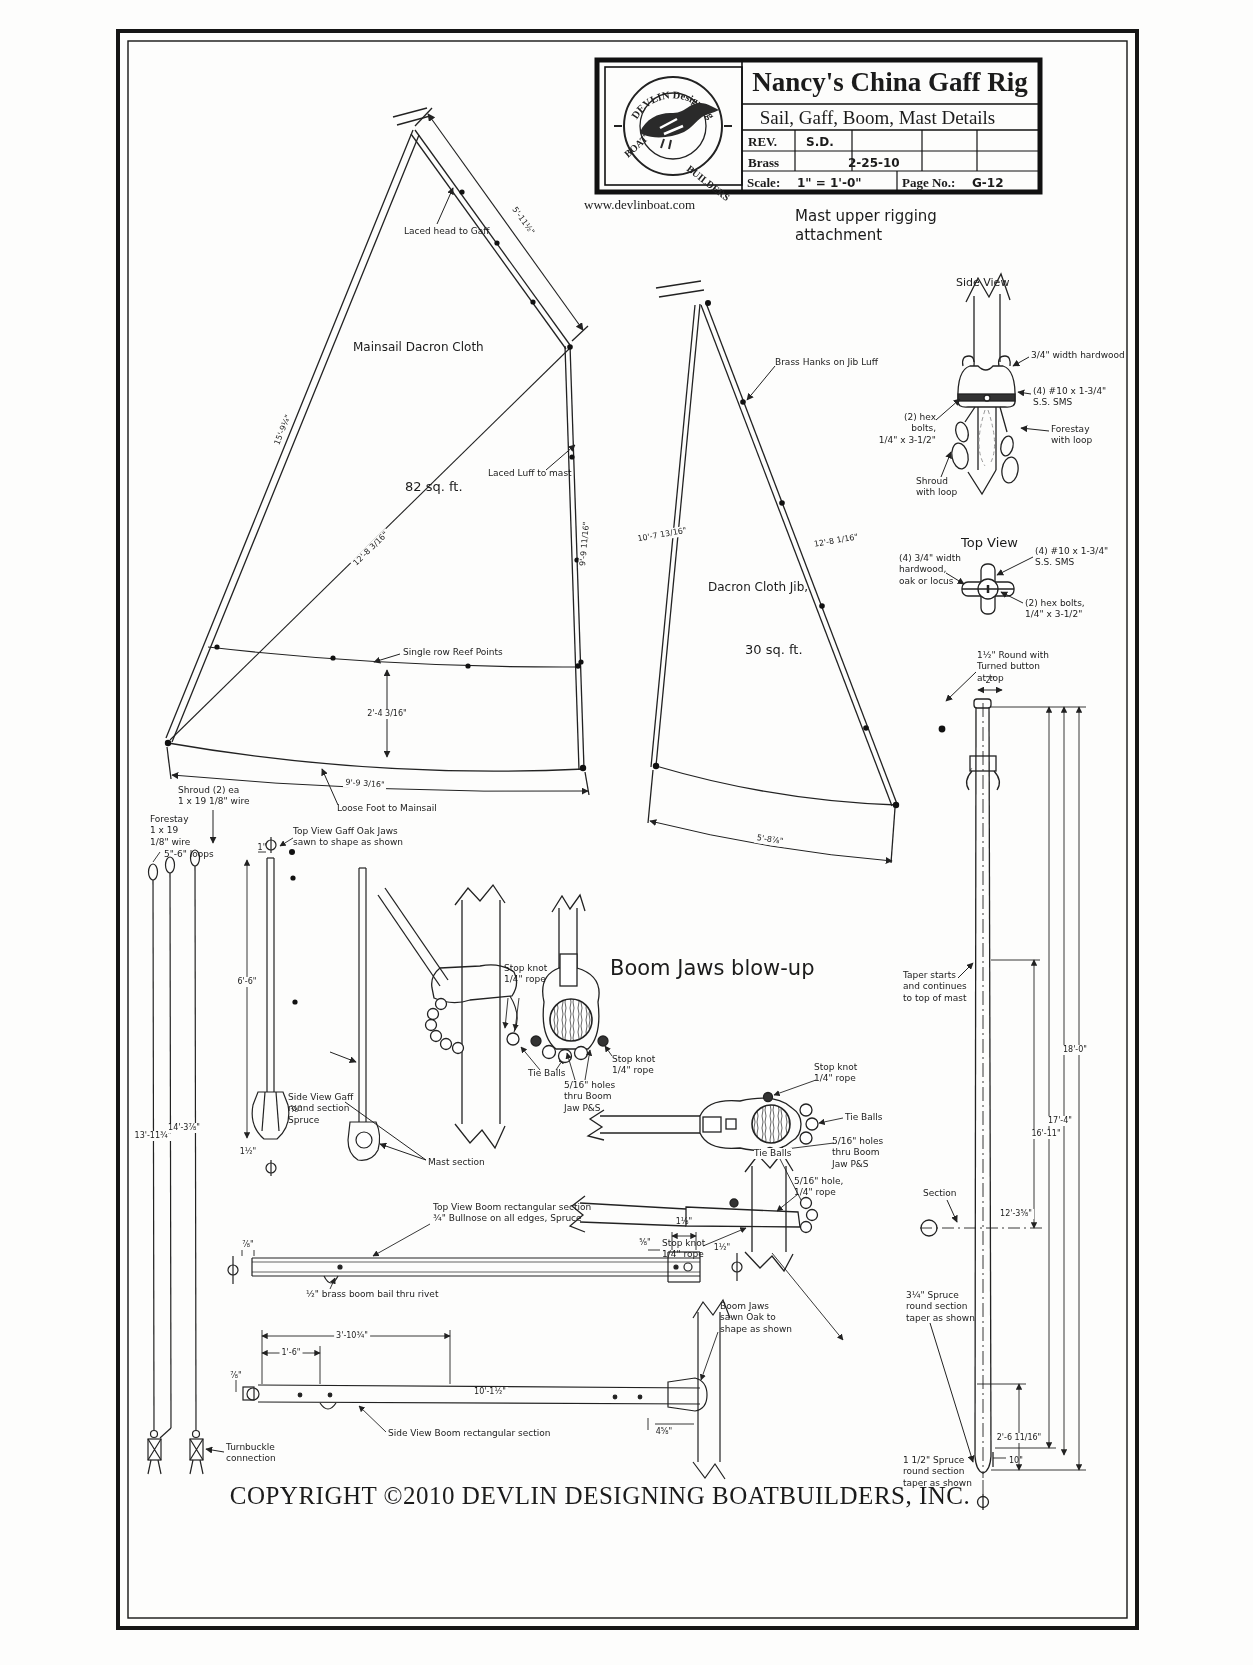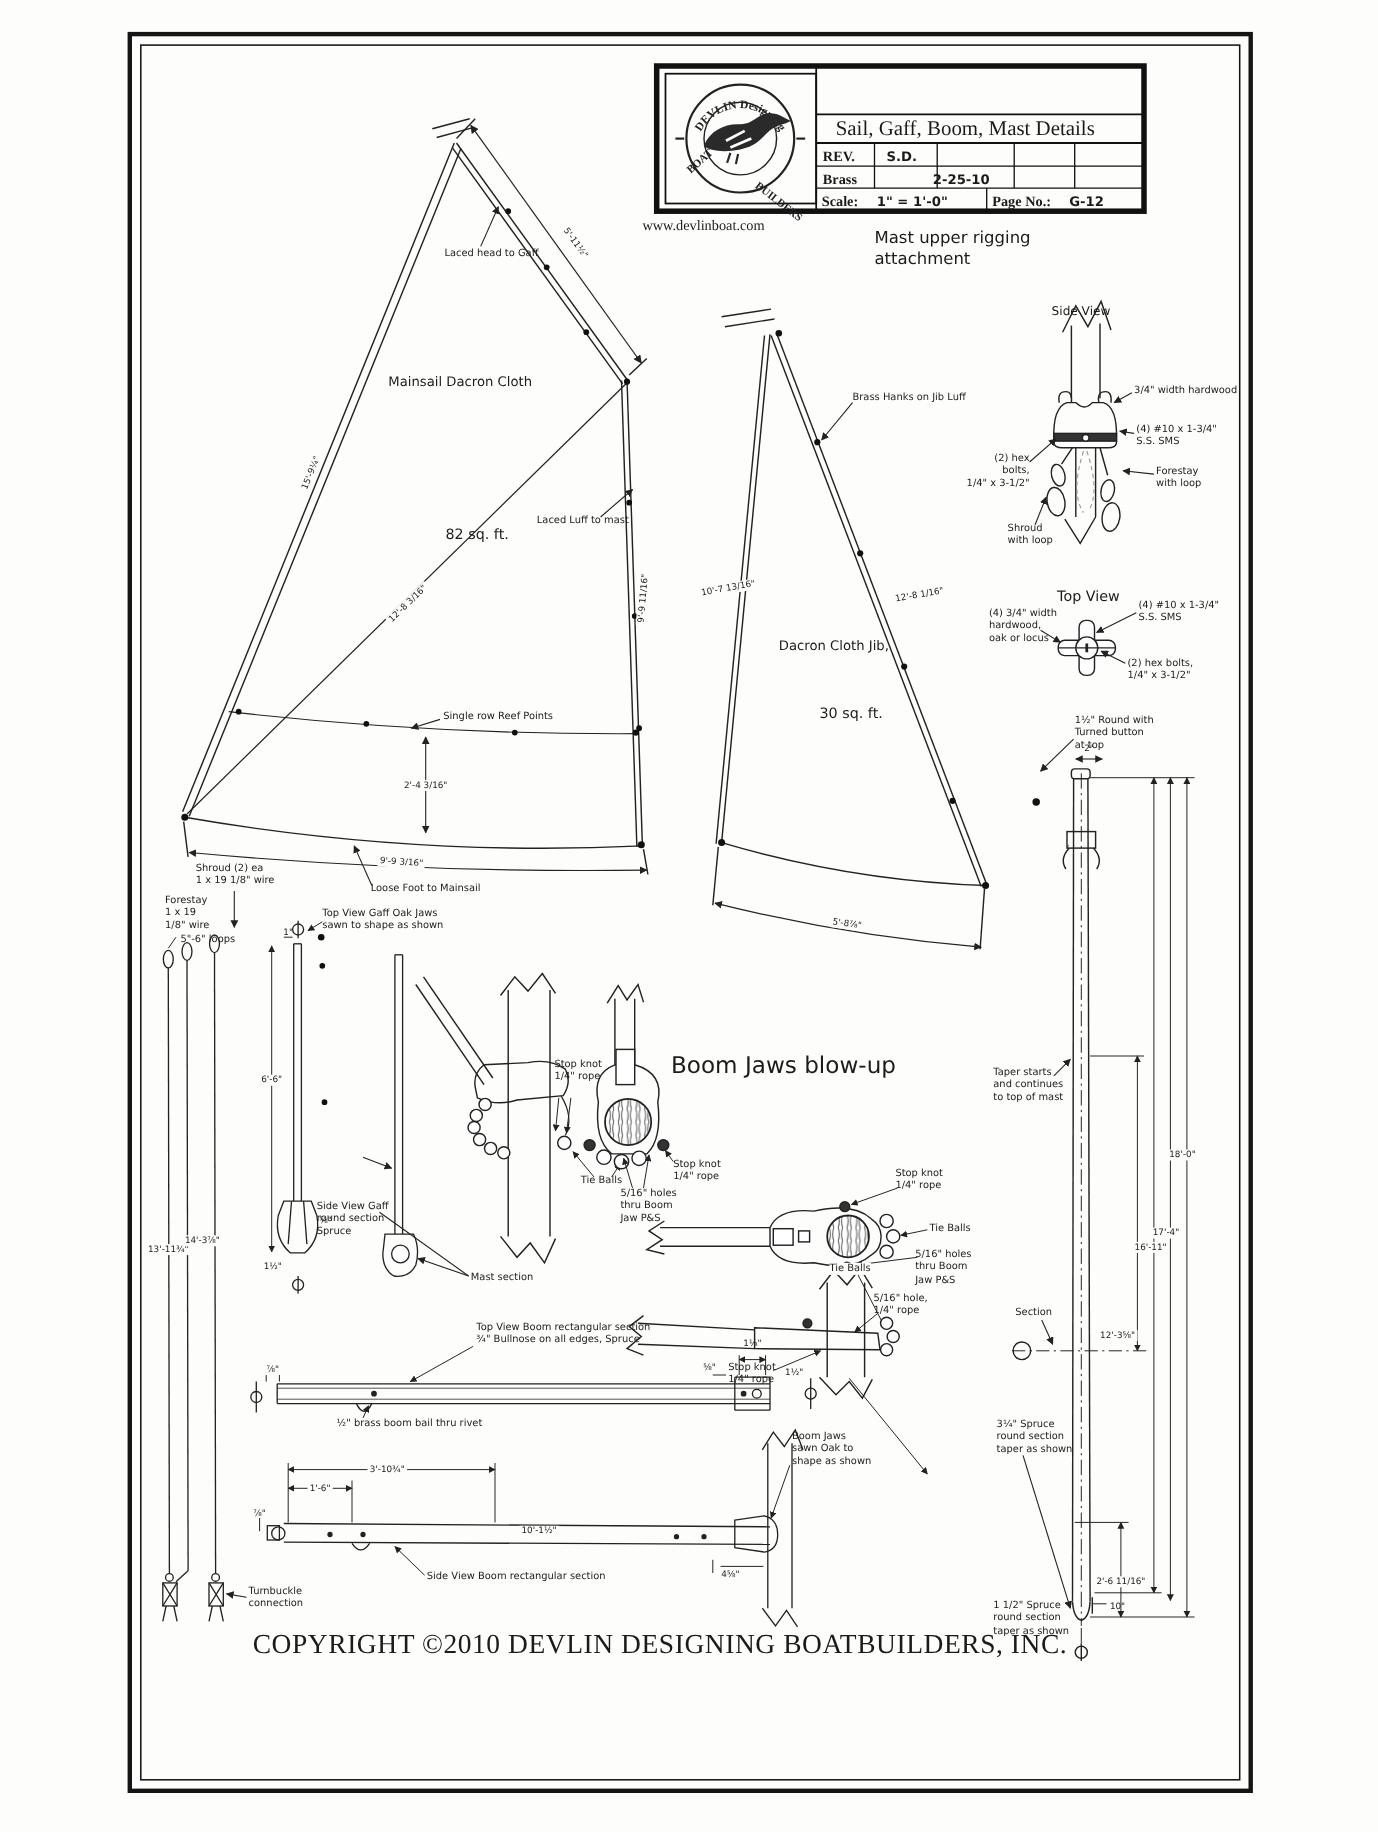--- a/index.html
+++ b/index.html
@@ -389,20 +389,21 @@
         <circle cx="866" cy="728" r="2.8"></circle>
   <circle cx="656" cy="766" r="3.2"></circle>
         <circle cx="896" cy="805" r="3.2"></circle>
   <circle cx="292" cy="852" r="3"></circle>
         <circle cx="293" cy="878" r="2.6"></circle>
         <circle cx="295" cy="1002" r="2.6"></circle>
   <circle cx="942" cy="729" r="3.4"></circle>
 </g>
 </svg>
 
+<div class="lbl serif s21 b cn" style="left:742px;top:66px;width:296px;font-size:27px;">Nancy's China Gaff Rig</div>
 <div class="lbl serif s19 cn" style="left:742px;top:106px;width:271px;">Sail, Gaff, Boom, Mast Details</div>
 <div class="lbl serif s13 b" style="left:748px;top:134px;">REV.</div>
 <div class="lbl s12 b" style="left:806px;top:135px;">S.D.</div>
 <div class="lbl serif s13 b" style="left:748px;top:155px;">Brass</div>
 <div class="lbl s12 b" style="left:848px;top:156px;">2-25-10</div>
 <div class="lbl serif s13 b" style="left:747px;top:175px;">Scale:</div>
 <div class="lbl s12 b" style="left:797px;top:176px;">1" = 1'-0"</div>
 <div class="lbl serif s13 b" style="left:902px;top:175px;">Page No.:</div>
 <div class="lbl s12 b" style="left:972px;top:176px;">G-12</div>
 <div class="lbl serif" style="left:584px;top:197px;font-size:13px;">www.devlinboat.com</div>

